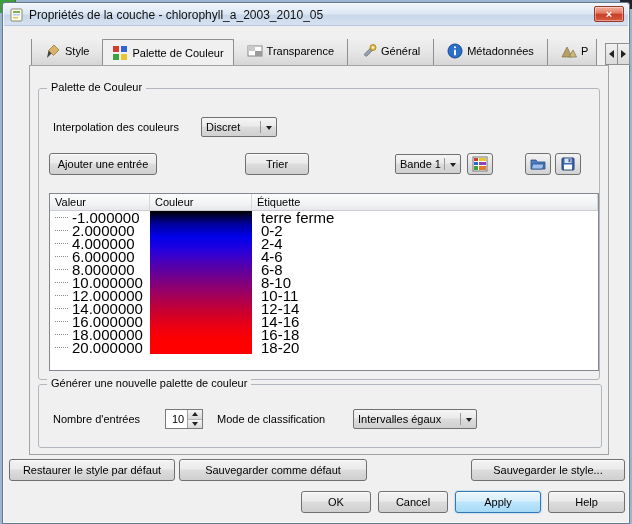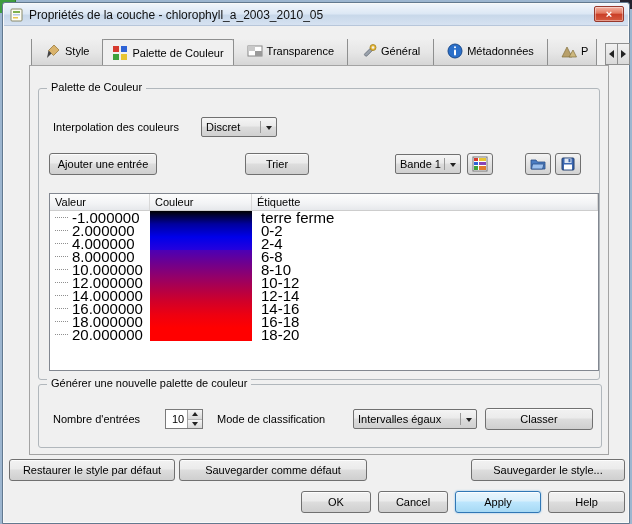--- a/index.html
+++ b/index.html
@@ -204,33 +204,38 @@
               <div class="tcell c-val">2.000000</div>
               <div class="tcell c-col" style="background: linear-gradient(rgb(0, 0, 158), rgb(0, 0, 234));"></div>
               <div class="tcell c-lab">0-2</div>
             </div>
             <div class="trow">
               <div class="tcell c-val">4.000000</div>
               <div class="tcell c-col" style="background: linear-gradient(rgb(0, 0, 234), rgb(38, 0, 221));"></div>
               <div class="tcell c-lab">2-4</div>
             </div>
             <div class="trow">
+              <div class="tcell c-val">6.000000</div>
+              <div class="tcell c-col" style="background: linear-gradient(rgb(38, 0, 221), rgb(76, 0, 181));"></div>
+              <div class="tcell c-lab">4-6</div>
+            </div>
+            <div class="trow">
               <div class="tcell c-val">8.000000</div>
               <div class="tcell c-col" style="background: linear-gradient(rgb(76, 0, 181), rgb(110, 0, 143));"></div>
               <div class="tcell c-lab">6-8</div>
             </div>
             <div class="trow">
               <div class="tcell c-val">10.000000</div>
               <div class="tcell c-col" style="background: linear-gradient(rgb(110, 0, 143), rgb(145, 0, 108));"></div>
               <div class="tcell c-lab">8-10</div>
             </div>
             <div class="trow">
               <div class="tcell c-val">12.000000</div>
               <div class="tcell c-col" style="background: linear-gradient(rgb(145, 0, 108), rgb(178, 0, 72));"></div>
-              <div class="tcell c-lab">10-12</div>
+              <div class="tcell c-lab">10-11</div>
             </div>
             <div class="trow">
               <div class="tcell c-val">14.000000</div>
               <div class="tcell c-col" style="background: linear-gradient(rgb(178, 0, 72), rgb(210, 0, 40));"></div>
               <div class="tcell c-lab">12-14</div>
             </div>
             <div class="trow">
               <div class="tcell c-val">16.000000</div>
               <div class="tcell c-col" style="background: linear-gradient(rgb(210, 0, 40), rgb(238, 0, 16));"></div>
               <div class="tcell c-lab">14-16</div>
@@ -263,21 +268,20 @@
               <span class="down"></span>
             </span>
         </span>
       </div>
       <span class="label" style="left:178px;top:24px">Mode de classification</span>
       <div class="combo" style="left:314px;top:24px;width:124px">
         <span>Intervalles égaux</span>
         <span class="sep"></span>
         <span class="arrow"></span>
       </div>
-      <div class="btn" style="left:446px;top:23px;width:108px">Classer</div>
     </div>
   </div>
 
   <div class="btn" style="left:6px;top:456px;width:166px">Restaurer le style par défaut</div>
   <div class="btn" style="left:176px;top:456px;width:188px">Sauvegarder comme défaut</div>
   <div class="btn" style="left:468px;top:456px;width:154px">Sauvegarder le style...</div>
 
   <div class="btn" style="left:298px;top:488px;width:70px">OK</div>
   <div class="btn" style="left:375px;top:488px;width:70px">Cancel</div>
   <div class="btn apply" style="left:452px;top:488px;width:86px">Apply</div>

